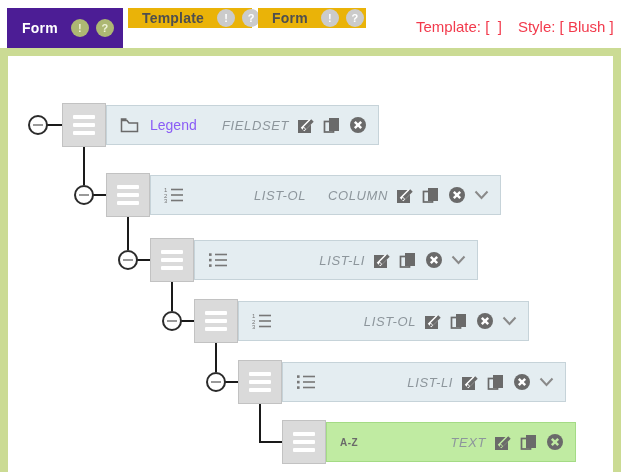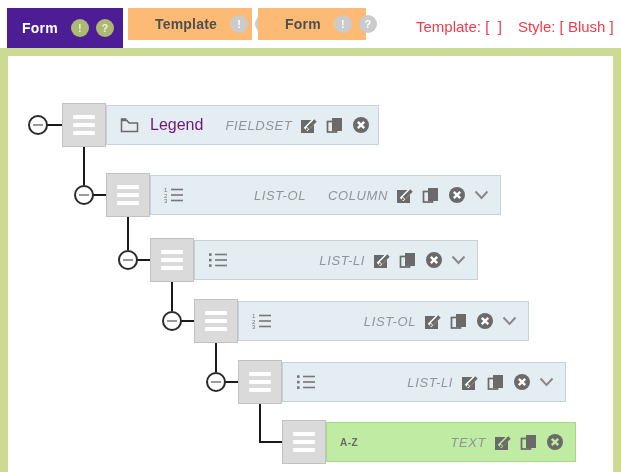--- a/index.html
+++ b/index.html
@@ -5,21 +5,21 @@
   html,body{margin:0;padding:0;}
   body{
     width:621px;height:472px;overflow:hidden;background:#ffffff;
     font-family:"Liberation Sans", sans-serif;position:relative;
   }
   .stage{position:absolute;left:0;top:0;width:621px;height:472px;}
 
   
   .tab{position:absolute;display:flex;align-items:center;box-sizing:border-box;cursor:pointer;}
   .tab-form{left:7px;top:8px;width:116px;height:40px;background:#4c1d95;padding-left:15px;}
-  .tab-gray{background:#fdba74;height:32px;top:8px;padding-left:27px;}
+  .tab-gray{background:#eab308;height:20px;top:8px;padding-left:14px;}
   .tab-template{left:128px;width:124px;}
   .tab-style{left:258px;width:108px;}
   .tab-label{font-size:14px;font-weight:bold;letter-spacing:.2px;}
   .tab-form .tab-label{color:#ffffff;}
   .tab-gray .tab-label{color:#4f4f4f;}
   .tab-circle{width:18px;height:18px;border-radius:50%;display:flex;align-items:center;justify-content:center;
     font-size:11px;font-weight:bold;margin-left:7px;flex:0 0 auto;}
   .tab-form .tab-circle{background:#adb873;color:#eef3d8;}
   .tab-gray .tab-circle{background:#cbcbcb;color:#ffffff;}
   .tab-form .tab-label{margin-right:6px;}
@@ -38,21 +38,21 @@
 
   
   .handle{position:absolute;width:44px;height:44px;background:#dadada;border:1px solid #c2c2c2;
     box-sizing:border-box;display:flex;flex-direction:column;align-items:center;justify-content:center;
     gap:4px;cursor:grab;z-index:2;}
   .hbar{width:22px;height:4px;background:#ffffff;border-radius:1px;}
   .bar{position:absolute;height:40px;box-sizing:border-box;display:flex;align-items:center;
     padding:0 11px 0 13px;z-index:1;}
   .bar.blue{background:#e4edf1;border:1px solid #c6d3d9;}
   .bar.leaf{background:#c0eba2;border:1px solid #a4db85;}
-  .node-label{font-size:16px;color:#701a75;margin-left:11px;}
+  .node-label{font-size:14px;color:#8b5cf6;margin-left:11px;}
   .spacer{flex:1;}
   .type-label{font-size:13px;color:#8d969c;letter-spacing:.6px;margin-left:22px;white-space:nowrap;font-style:italic;}
   .icon-az{font-size:10px;font-weight:bold;color:#6a6a6a;letter-spacing:.5px;}
   .act{margin-left:8px;display:flex;align-items:center;cursor:pointer;flex:0 0 auto;}
   .licon{display:flex;align-items:center;flex:0 0 auto;}
 
   
   .vline,.hline{position:absolute;background:#1a1a1a;z-index:0;}
   .vline{width:2px;}
   .hline{height:2px;}

